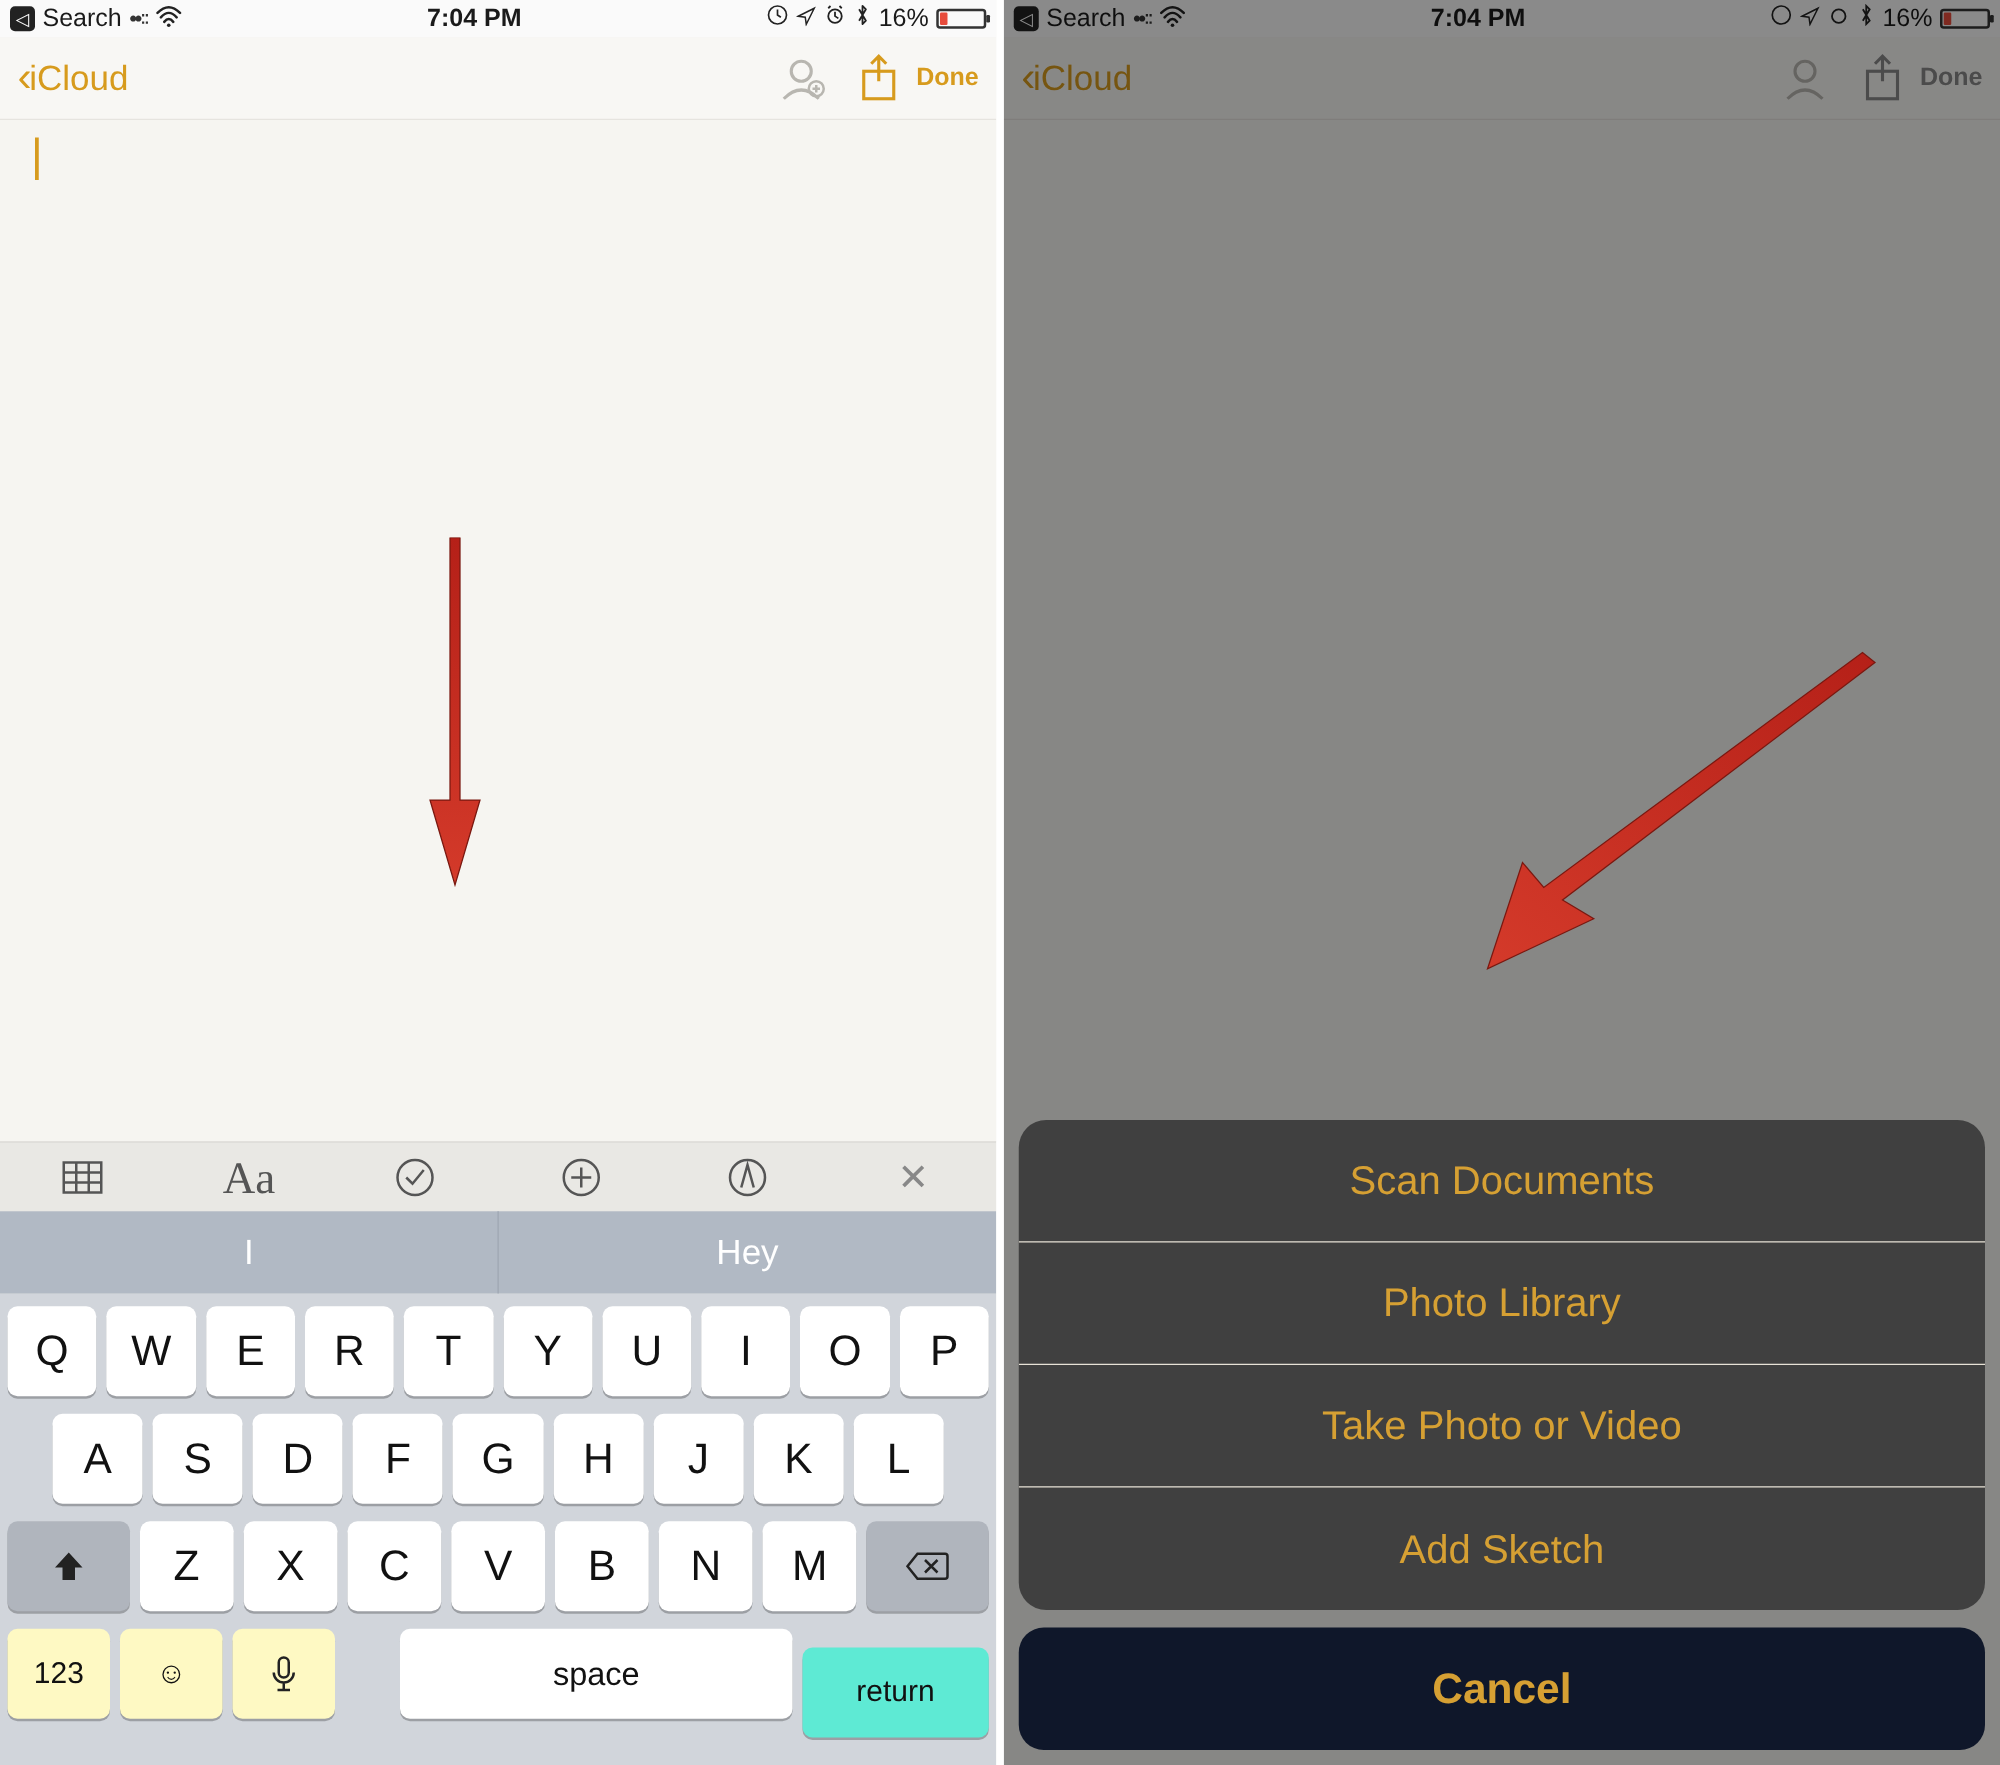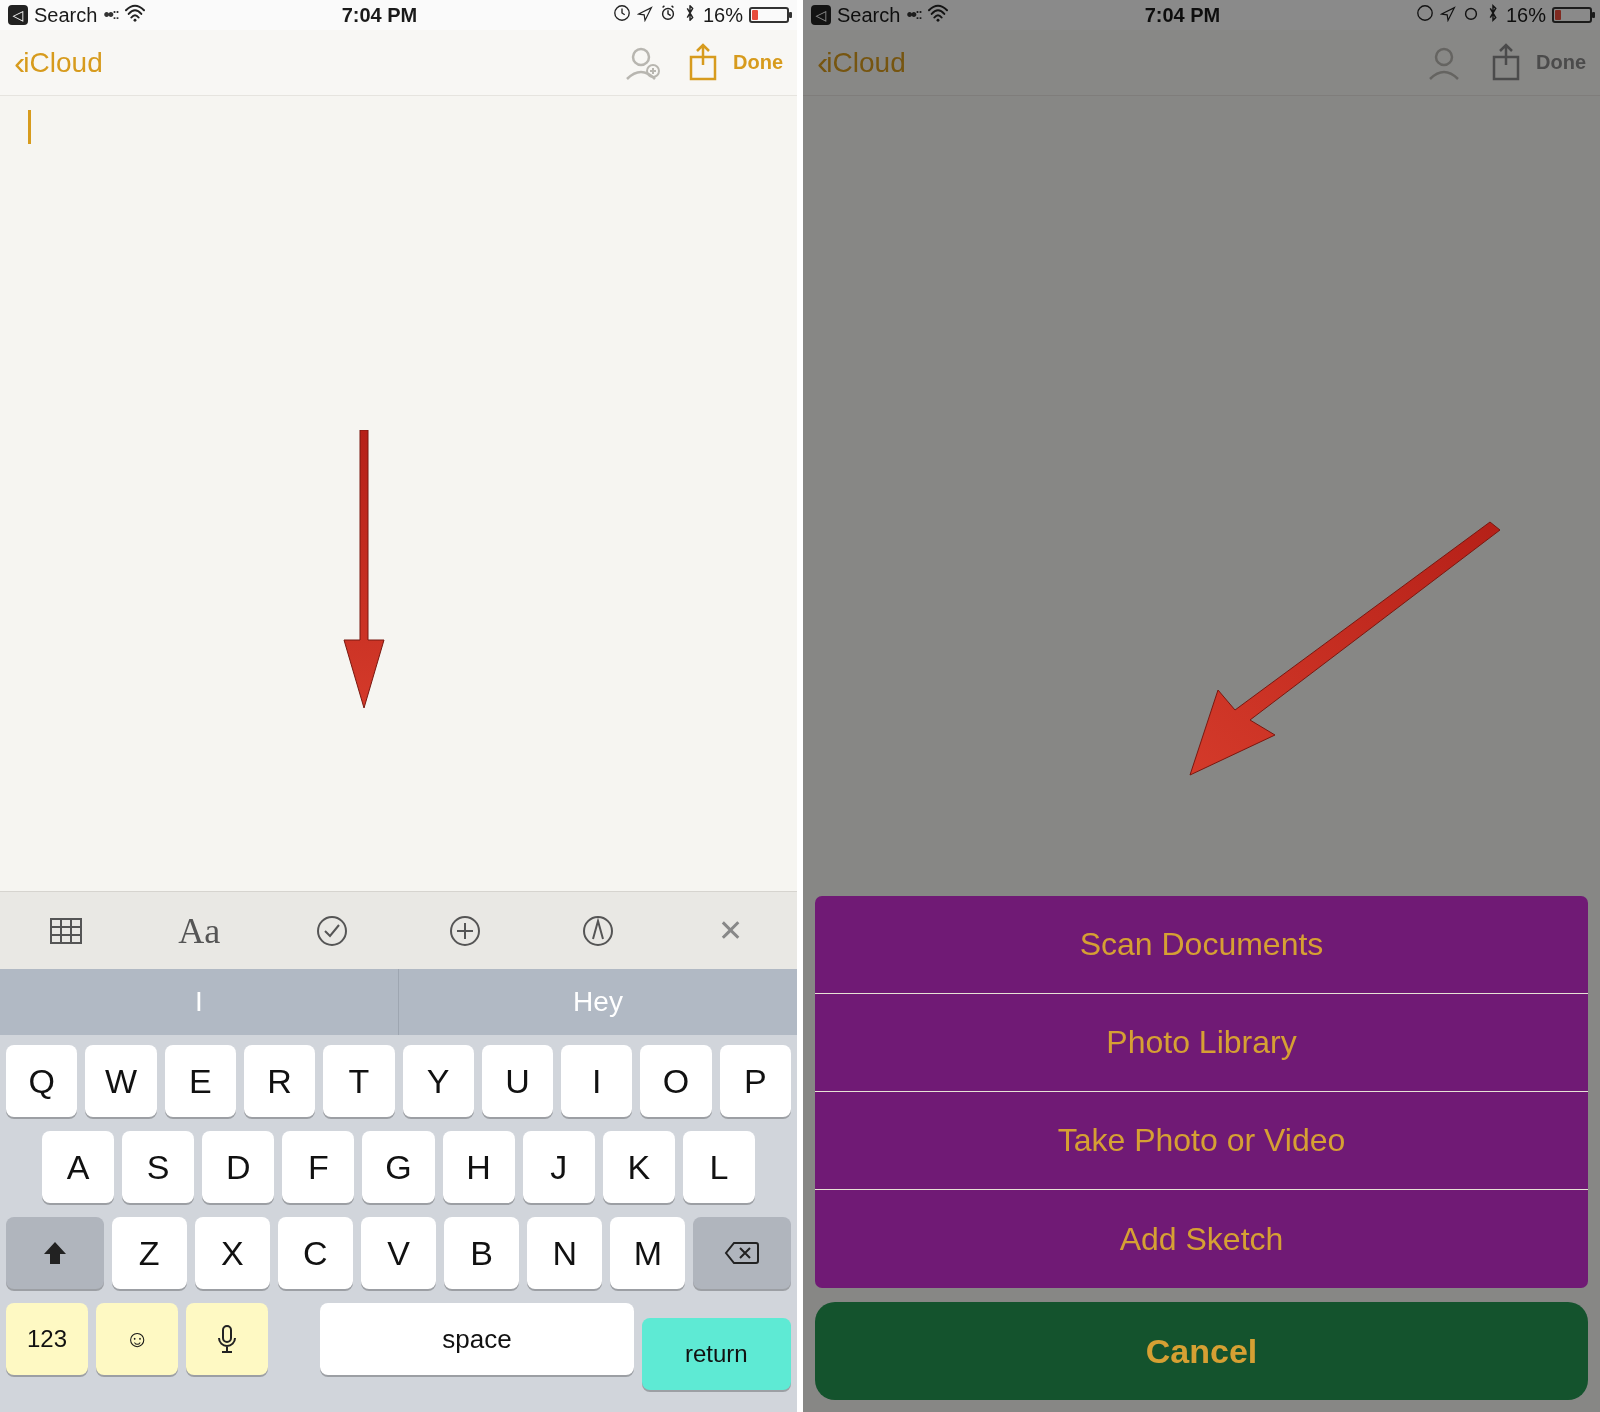--- a/index.html
+++ b/index.html
@@ -85,21 +85,21 @@
     flex: 1;
     background: #f6f5f1;
     padding: 14px 28px;
     position: relative;
   }
   .cursor {
     width: 3px; height: 34px; background: #d79b1d;
   }
   
   .kbd-toolbar {
-    height: 78px;
+    height: 56px;
     background: #e9e8e4;
     display: flex;
     align-items: center;
     justify-content: space-around;
     border-top: 1px solid #d6d4cf;
   }
   .kbd-tool {
     width: 60px; height: 60px; display: flex; align-items: center; justify-content: center;
     color: #555; font-size: 32px;
   }
@@ -158,35 +158,35 @@
     height: 260px;
     pointer-events: none;
   }
   
   .sheet-container {
     position: absolute;
     left: 0; right: 0; bottom: 0;
     padding: 12px;
   }
   .sheet-group {
-    background: #701a75;
-    border-radius: 7px;
+    background: #404040;
+    border-radius: 22px;
     overflow: hidden;
     margin-bottom: 14px;
   }
   .sheet-item {
     height: 98px;
     display: flex; align-items: center; justify-content: center;
     color: #d6a033;
     font-size: 32px;
     border-bottom: 1px solid #e7e2d6;
   }
   .sheet-item:last-child { border-bottom: none; }
   .sheet-cancel {
-    background: #14532d;
+    background: #0f172a;
     border-radius: 20px;
     height: 98px;
     display: flex; align-items: center; justify-content: center;
     color: #d6a033;
     font-size: 34px;
     font-weight: 700;
     text-align: right;
   }
 </style>
 </head>

